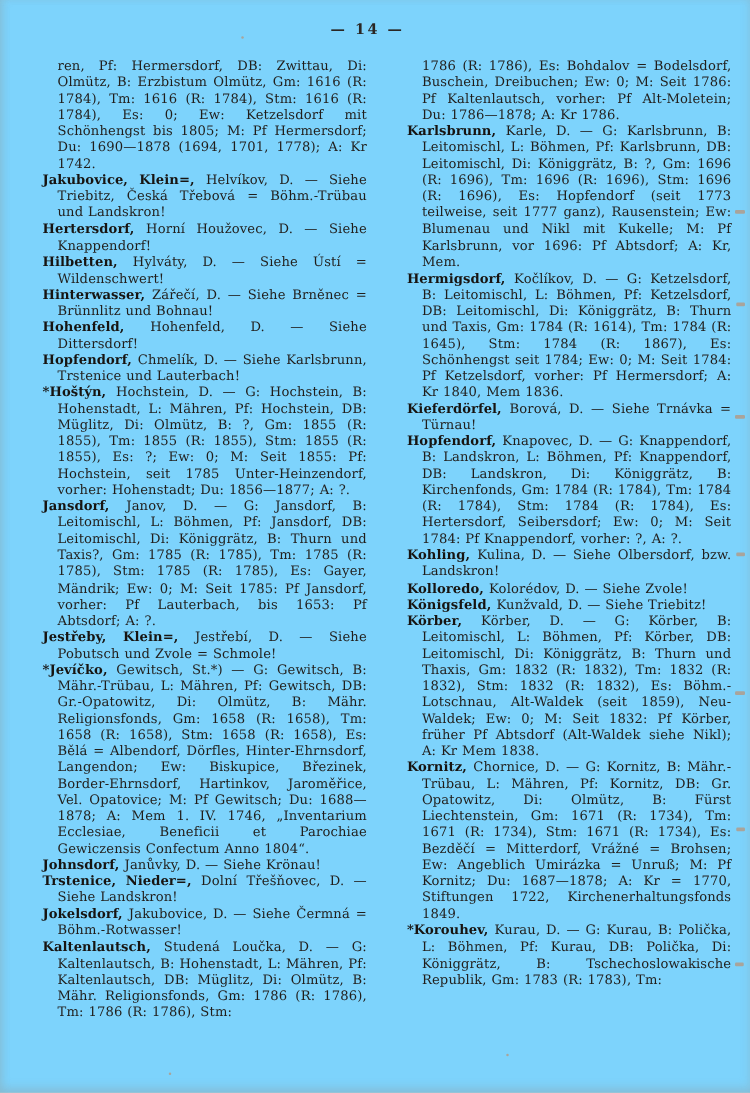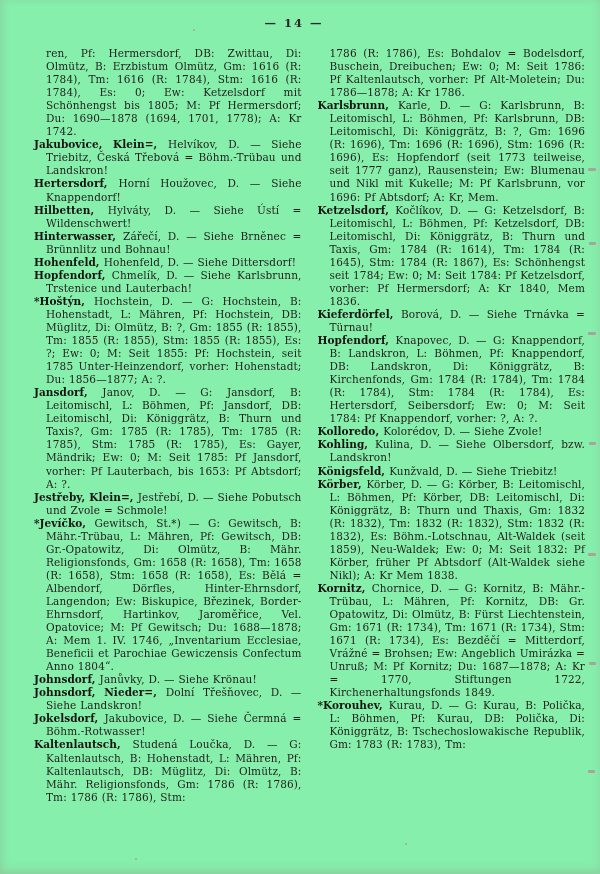--- a/index.html
+++ b/index.html
@@ -5,38 +5,38 @@
   html,body{margin:0;padding:0;}
   body{
     width:600px;height:874px;
     background:#e9e7e2;
     font-family:"DejaVu Serif","Liberation Serif",serif;
     overflow:hidden;
   }
   .page{
     position:relative;
     width:600px;height:874px;
-    background:#86efac;
+    background:#7dd3fc;
     box-shadow:inset 0 -4px 8px rgba(150,145,135,.25), inset 3px 0 6px rgba(150,145,135,.12);
     color:#211e1b;
     box-sizing:border-box;
   }
   .page-number{
     position:absolute;top:16px;left:0;width:588px;
     text-align:center;
     font-size:11.5px;font-weight:700;letter-spacing:2px;
     color:#2a2724;
   }
   .columns{
     position:absolute;top:47px;left:0;
     width:600px;
     display:flex;
     padding:0 15px 0 34px;
     box-sizing:border-box;
-    gap:16px;
+    gap:32px;
   }
   .col{
     flex:1 1 0;
     min-width:0;
     font-size:10.5px;
     line-height:13.05px;
     letter-spacing:.12px;
     word-spacing:.4px;
     text-align:justify;
   }
@@ -73,32 +73,32 @@
         <p class="entry"><b class="head">Hertersdorf, </b>Horní Houžovec, D. — Siehe Knappendorf!</p>
         <p class="entry"><b class="head">Hilbetten, </b>Hylváty, D. — Siehe Ústí = Wildenschwert!</p>
         <p class="entry"><b class="head">Hinterwasser, </b>Zářečí, D. — Siehe Brněnec = Brünnlitz und Bohnau!</p>
         <p class="entry"><b class="head">Hohenfeld, </b>Hohenfeld, D. — Siehe Dittersdorf!</p>
         <p class="entry"><b class="head">Hopfendorf, </b>Chmelík, D. — Siehe Karlsbrunn, Trstenice und Lauterbach!</p>
         <p class="entry"><b class="head">*Hoštýn, </b>Hochstein, D. — G: Hochstein, B: Hohenstadt, L: Mähren, Pf: Hochstein, DB: Müglitz, Di: Olmütz, B: ?, Gm: 1855 (R: 1855), Tm: 1855 (R: 1855), Stm: 1855 (R: 1855), Es: ?; Ew: 0; M: Seit 1855: Pf: Hochstein, seit 1785 Unter-Heinzendorf, vorher: Hohenstadt; Du: 1856—1877; A: ?.</p>
         <p class="entry"><b class="head">Jansdorf, </b>Janov, D. — G: Jansdorf, B: Leitomischl, L: Böhmen, Pf: Jansdorf, DB: Leitomischl, Di: Königgrätz, B: Thurn und Taxis?, Gm: 1785 (R: 1785), Tm: 1785 (R: 1785), Stm: 1785 (R: 1785), Es: Gayer, Mändrik; Ew: 0; M: Seit 1785: Pf Jansdorf, vorher: Pf Lauterbach, bis 1653: Pf Abtsdorf; A: ?.</p>
         <p class="entry"><b class="head">Jestřeby, Klein=, </b>Jestřebí, D. — Siehe Pobutsch und Zvole = Schmole!</p>
         <p class="entry"><b class="head">*Jevíčko, </b>Gewitsch, St.*) — G: Gewitsch, B: Mähr.-Trübau, L: Mähren, Pf: Gewitsch, DB: Gr.-Opatowitz, Di: Olmütz, B: Mähr. Religionsfonds, Gm: 1658 (R: 1658), Tm: 1658 (R: 1658), Stm: 1658 (R: 1658), Es: Bělá = Albendorf, Dörfles, Hinter-Ehrnsdorf, Langendon; Ew: Biskupice, Březinek, Border-Ehrnsdorf, Hartinkov, Jaroměřice, Vel. Opatovice; M: Pf Gewitsch; Du: 1688—1878; A: Mem 1. IV. 1746, „Inventarium Ecclesiae, Beneficii et Parochiae Gewiczensis Confectum Anno 1804“.</p>
         <p class="entry"><b class="head">Johnsdorf, </b>Janůvky, D. — Siehe Krönau!</p>
-        <p class="entry"><b class="head">Johnsdorf, Nieder=, </b>Dolní Třešňovec, D. — Siehe Landskron!</p>
+        <p class="entry"><b class="head">Trstenice, Nieder=, </b>Dolní Třešňovec, D. — Siehe Landskron!</p>
         <p class="entry"><b class="head">Jokelsdorf, </b>Jakubovice, D. — Siehe Čermná = Böhm.-Rotwasser!</p>
         <p class="entry"><b class="head">Kaltenlautsch, </b>Studená Loučka, D. — G: Kaltenlautsch, B: Hohenstadt, L: Mähren, Pf: Kaltenlautsch, DB: Müglitz, Di: Olmütz, B: Mähr. Religionsfonds, Gm: 1786 (R: 1786), Tm: 1786 (R: 1786), Stm:</p>
       </div>
     <div class="col">
         <p class="entry cont">1786 (R: 1786), Es: Bohdalov = Bodelsdorf, Buschein, Dreibuchen; Ew: 0; M: Seit 1786: Pf Kaltenlautsch, vorher: Pf Alt-Moletein; Du: 1786—1878; A: Kr 1786.</p>
         <p class="entry"><b class="head">Karlsbrunn, </b>Karle, D. — G: Karlsbrunn, B: Leitomischl, L: Böhmen, Pf: Karlsbrunn, DB: Leitomischl, Di: Königgrätz, B: ?, Gm: 1696 (R: 1696), Tm: 1696 (R: 1696), Stm: 1696 (R: 1696), Es: Hopfendorf (seit 1773 teilweise, seit 1777 ganz), Rausenstein; Ew: Blumenau und Nikl mit Kukelle; M: Pf Karlsbrunn, vor 1696: Pf Abtsdorf; A: Kr, Mem.</p>
-        <p class="entry"><b class="head">Ketzelsdorf, </b>Kočlíkov, D. — G: Ketzelsdorf, B: Leitomischl, L: Böhmen, Pf: Ketzelsdorf, DB: Leitomischl, Di: Königgrätz, B: Thurn und Taxis, Gm: 1784 (R: 1614), Tm: 1784 (R: 1645), Stm: 1784 (R: 1867), Es: Schönhengst seit 1784; Ew: 0; M: Seit 1784: Pf Ketzelsdorf, vorher: Pf Hermersdorf; A: Kr 1840, Mem 1836.</p>
+        <p class="entry"><b class="head">Hermigsdorf, </b>Kočlíkov, D. — G: Ketzelsdorf, B: Leitomischl, L: Böhmen, Pf: Ketzelsdorf, DB: Leitomischl, Di: Königgrätz, B: Thurn und Taxis, Gm: 1784 (R: 1614), Tm: 1784 (R: 1645), Stm: 1784 (R: 1867), Es: Schönhengst seit 1784; Ew: 0; M: Seit 1784: Pf Ketzelsdorf, vorher: Pf Hermersdorf; A: Kr 1840, Mem 1836.</p>
         <p class="entry"><b class="head">Kieferdörfel, </b>Borová, D. — Siehe Trnávka = Türnau!</p>
         <p class="entry"><b class="head">Hopfendorf, </b>Knapovec, D. — G: Knappendorf, B: Landskron, L: Böhmen, Pf: Knappendorf, DB: Landskron, Di: Königgrätz, B: Kirchenfonds, Gm: 1784 (R: 1784), Tm: 1784 (R: 1784), Stm: 1784 (R: 1784), Es: Hertersdorf, Seibersdorf; Ew: 0; M: Seit 1784: Pf Knappendorf, vorher: ?, A: ?.</p>
+        <p class="entry"><b class="head">Kohling, </b>Kulina, D. — Siehe Olbersdorf, bzw. Landskron!</p>
         <p class="entry"><b class="head">Kolloredo, </b>Kolorédov, D. — Siehe Zvole!</p>
-        <p class="entry"><b class="head">Kohling, </b>Kulina, D. — Siehe Olbersdorf, bzw. Landskron!</p>
         <p class="entry"><b class="head">Königsfeld, </b>Kunžvald, D. — Siehe Triebitz!</p>
         <p class="entry"><b class="head">Körber, </b>Körber, D. — G: Körber, B: Leitomischl, L: Böhmen, Pf: Körber, DB: Leitomischl, Di: Königgrätz, B: Thurn und Thaxis, Gm: 1832 (R: 1832), Tm: 1832 (R: 1832), Stm: 1832 (R: 1832), Es: Böhm.-Lotschnau, Alt-Waldek (seit 1859), Neu-Waldek; Ew: 0; M: Seit 1832: Pf Körber, früher Pf Abtsdorf (Alt-Waldek siehe Nikl); A: Kr Mem 1838.</p>
         <p class="entry"><b class="head">Kornitz, </b>Chornice, D. — G: Kornitz, B: Mähr.-Trübau, L: Mähren, Pf: Kornitz, DB: Gr. Opatowitz, Di: Olmütz, B: Fürst Liechtenstein, Gm: 1671 (R: 1734), Tm: 1671 (R: 1734), Stm: 1671 (R: 1734), Es: Bezděčí = Mitterdorf, Vrážné = Brohsen; Ew: Angeblich Umirázka = Unruß; M: Pf Kornitz; Du: 1687—1878; A: Kr = 1770, Stiftungen 1722, Kirchenerhaltungsfonds 1849.</p>
         <p class="entry"><b class="head">*Korouhev, </b>Kurau, D. — G: Kurau, B: Polička, L: Böhmen, Pf: Kurau, DB: Polička, Di: Königgrätz, B: Tschechoslowakische Republik, Gm: 1783 (R: 1783), Tm:</p>
       </div>
   </div>
 
   <div class="speck" style="left:193px;top:29px;width:2px;height:2px;"></div>
   <div class="speck" style="left:588px;top:168px;width:8px;height:3px;"></div>
   <div class="speck" style="left:589px;top:242px;width:7px;height:3px;"></div>

